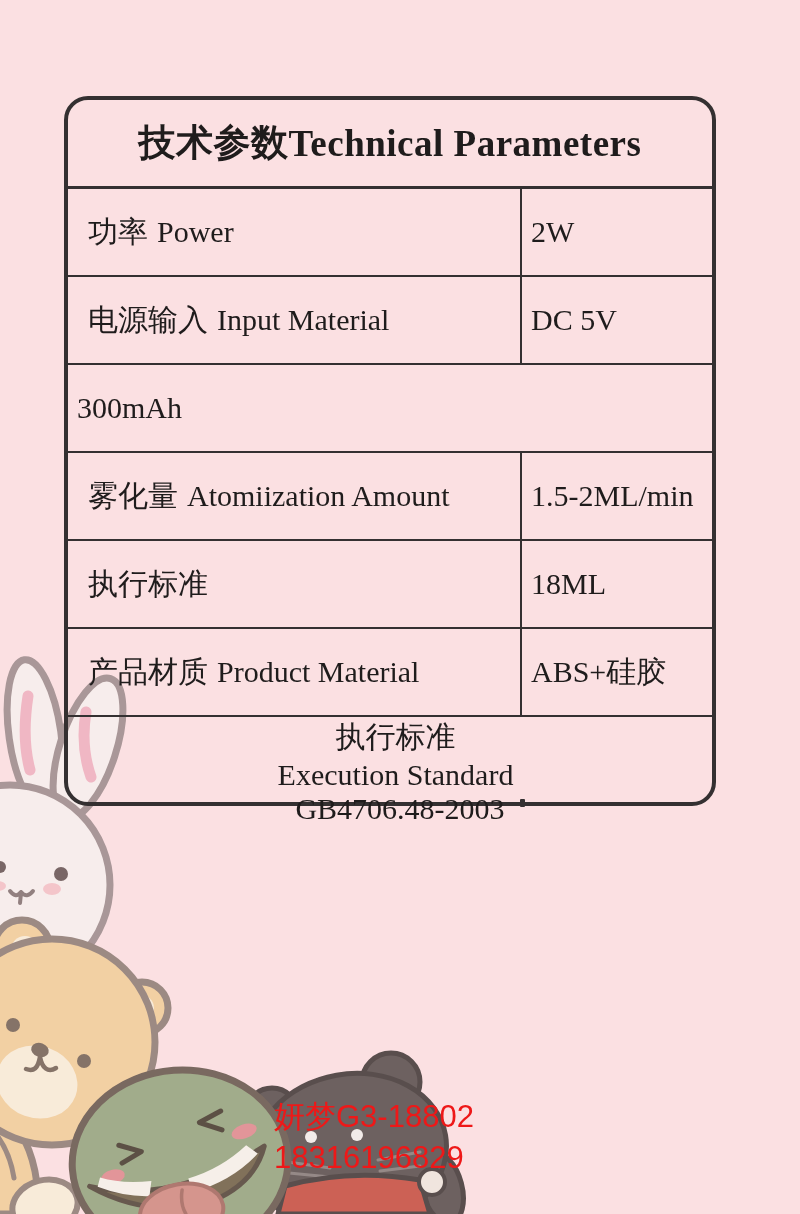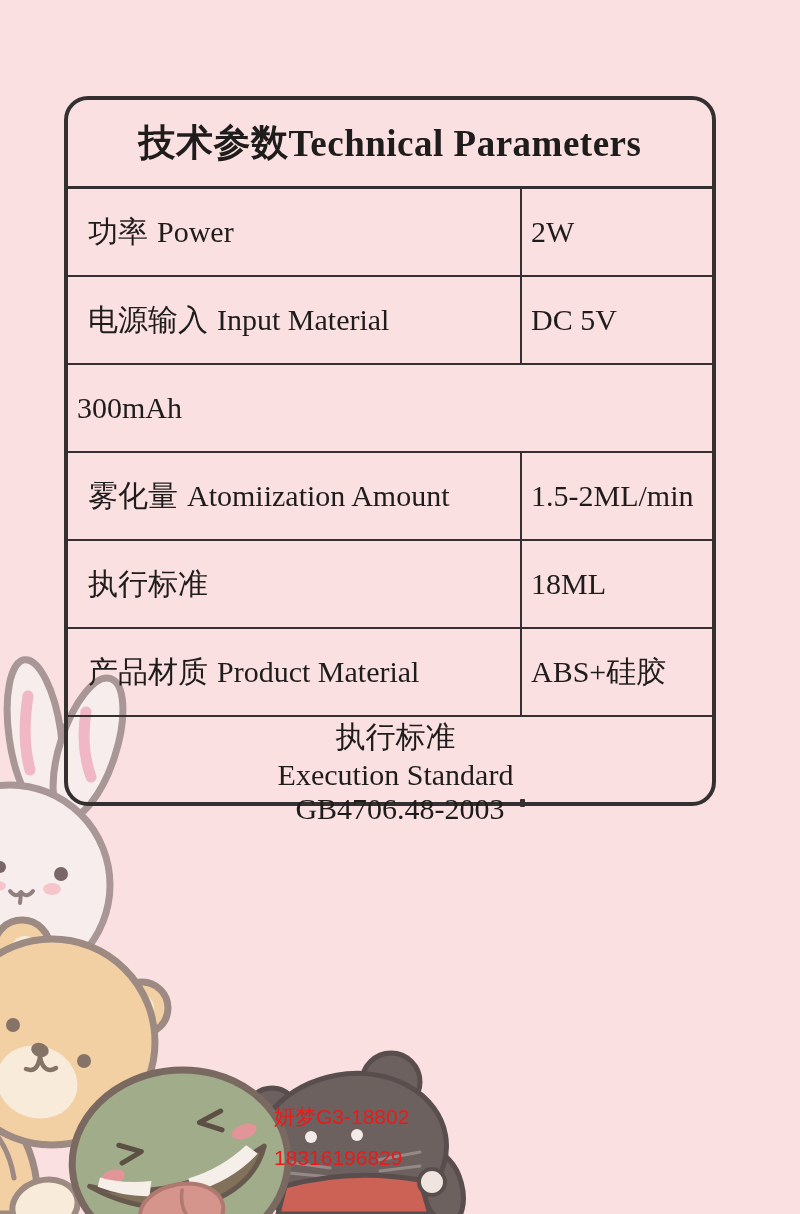--- a/index.html
+++ b/index.html
@@ -39,21 +39,21 @@
     padding-left:20px;font-size:30px;box-sizing:border-box;flex-direction:column;
   }
   .divider-tick{
     position:absolute;left:520px;top:799px;width:5px;height:8px;
     background:#343031;z-index:11;border-radius:1px;
   }
   
   .watermark{
     position:absolute;left:274px;top:1096px;z-index:20;
     font-family:"Liberation Sans", sans-serif;
-    font-size:21px;line-height:41px;color:#ee1818;
+    font-size:31px;line-height:41px;color:#ee1818;
     white-space:nowrap;
   }
 </style>
 </head>
 <body>
 
 <div class="screen">
 
   <svg class="mascots" viewBox="0 0 800 1214" xmlns="http://www.w3.org/2000/svg">
 

